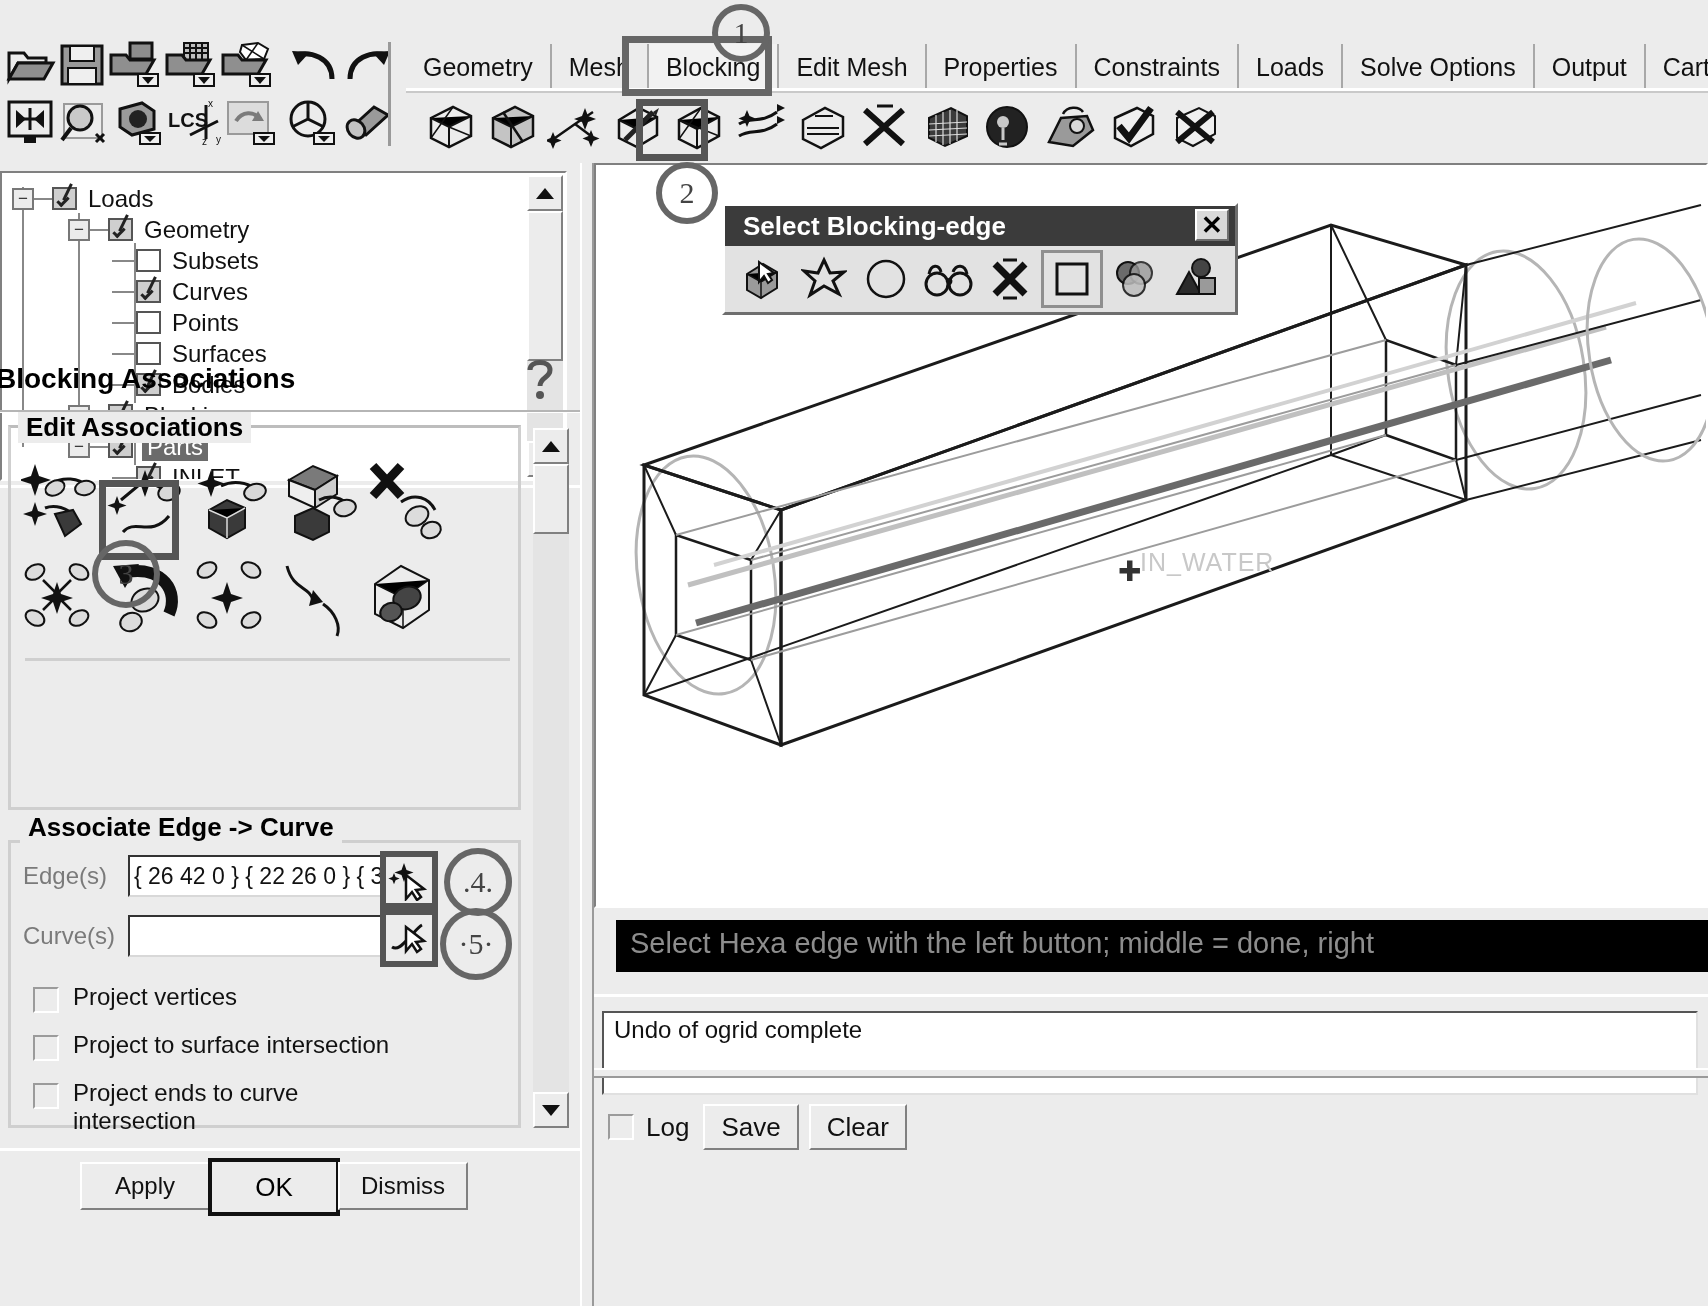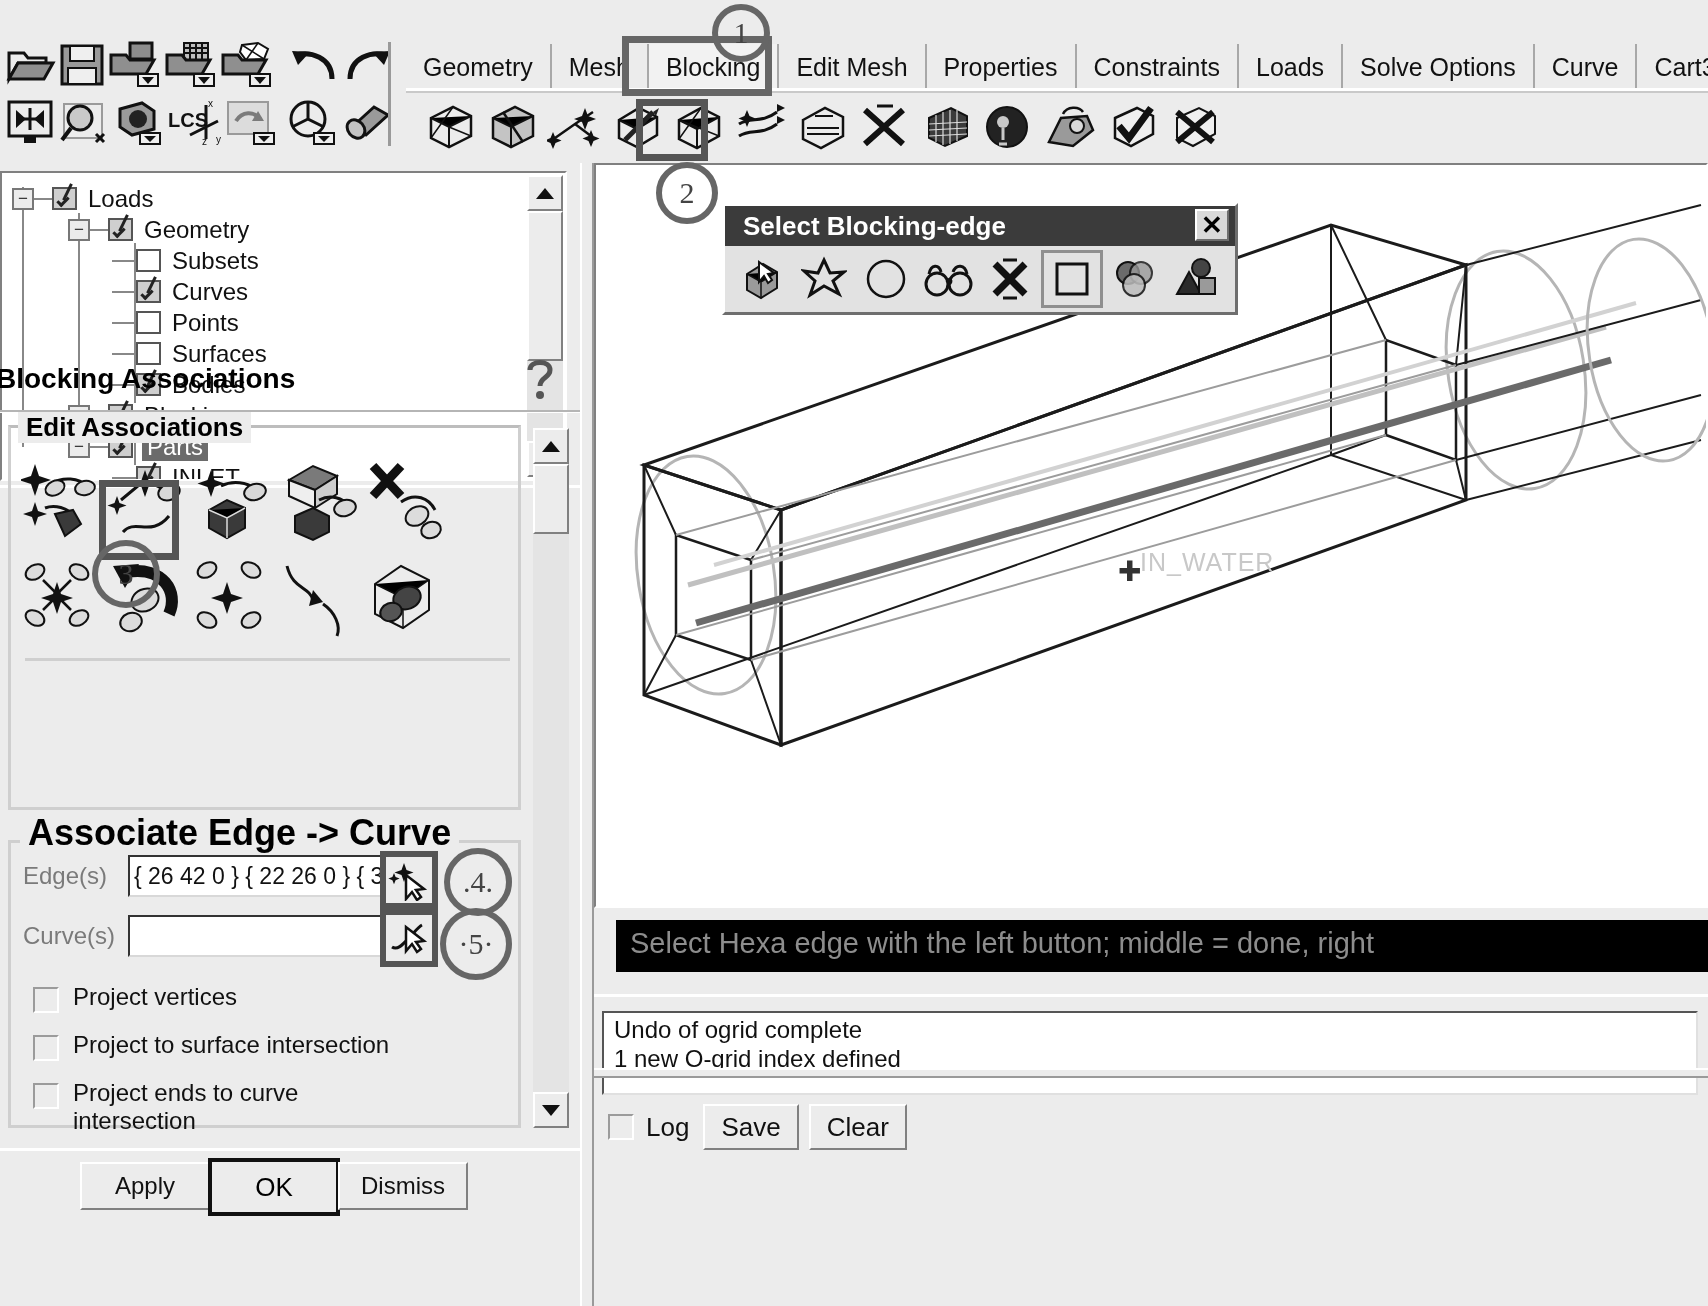--- a/index.html
+++ b/index.html
@@ -101,21 +101,21 @@
                font-size:26px; font-weight:bold; color:#000; }
   .ea-row { display:flex; align-items:center; padding-left:6px; }
   .eaicon { width:86px; height:92px; display:flex; align-items:center; justify-content:center; position:relative; }
   #ea-sel-box { position:absolute; left:88px; top:52px; width:80px; height:80px; border:7px solid #555; z-index:5; }
   #ea-divider { position:absolute; left:14px; top:230px; width:485px; height:3px; background:#cfcfcf; }
 
   
   #aec-group { position:absolute; left:8px; top:840px; width:513px; height:288px;
                border:3px solid #cfcfcf; }
   #aec-legend { position:absolute; left:20px; top:812px; background:#ececec; padding:0 8px;
-                font-size:36px; font-weight:bold; color:#000; }
+                font-size:26px; font-weight:bold; color:#000; }
   .fieldrow { display:flex; align-items:center; margin-left:12px; margin-top:12px; }
   .flabel { width:105px; font-size:24px; color:#7a7a7a; }
   .ftext {
     width:255px; height:42px; background:#fff;
     border:2px solid; border-color:#333 #d8d8d8 #d8d8d8 #333;
     font-size:23px; color:#111; display:flex; align-items:center; padding-left:4px;
     white-space:nowrap; overflow:hidden;
   }
   #sel-btn-1, #sel-btn-2 {
     position:absolute; left:380px; width:58px; height:58px; background:#ececec;
@@ -327,21 +327,21 @@
       <div class="tab">
           <span>Constraints</span>
         </div>
       <div class="tab">
           <span>Loads</span>
         </div>
       <div class="tab">
           <span>Solve Options</span>
         </div>
       <div class="tab">
-          <span>Curve</span>
+          <span>Output</span>
         </div>
       <div class="tab">
           <span>Cart3D</span>
         </div>
     </div>
   </div>
   <div id="tab-underline"></div>
 
   <div id="tabrow2">
     <div class="row2icons">
@@ -807,21 +807,20 @@
   </div>
 </div>
 
 <div id="statusbar">
   <div id="status-text">Select Hexa edge with the left button; middle = done, right</div>
 </div>
 
 <div id="msg-panel">
   <div id="msg-box">
     <div class="msgline">Undo of ogrid complete</div>
-    <div class="msgline">1 new O-grid index defined</div>
   </div>
 </div>
 
 <div id="hsplit"></div>
 
 <div id="logbar">
   <div id="log-chk"></div>
   <span id="log-label">Log</span>
   <div class="smbtn">Save</div>
   <div class="smbtn">Clear</div>

